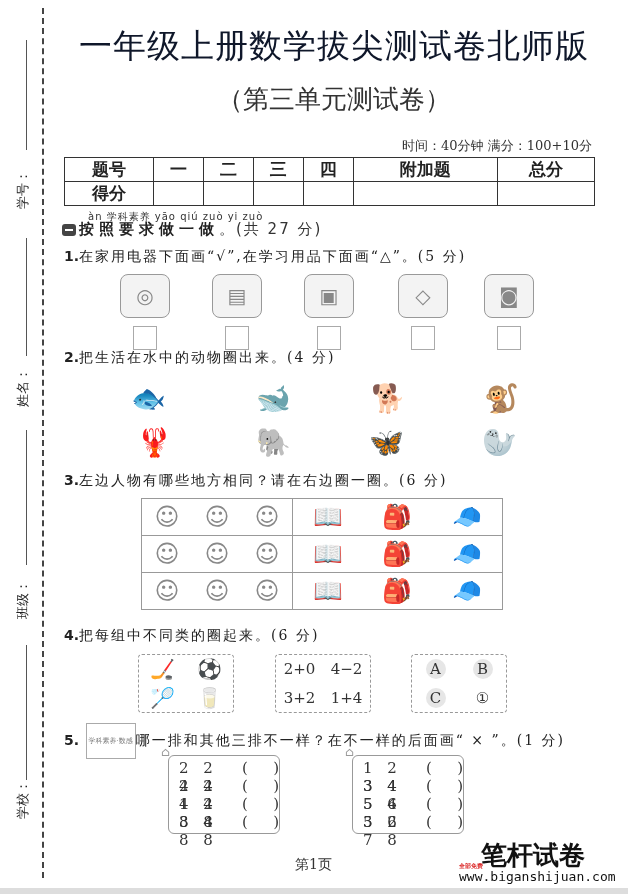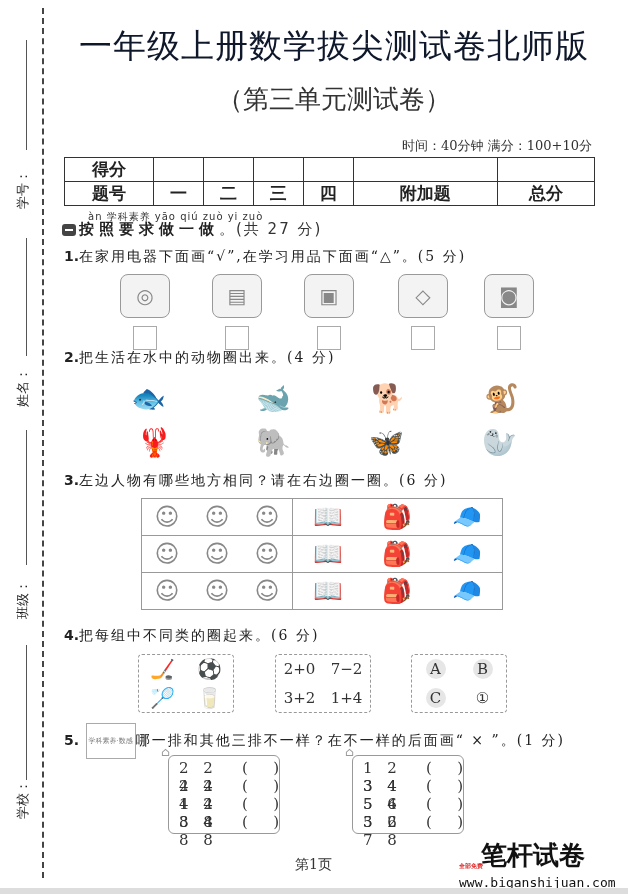--- a/index.html
+++ b/index.html
@@ -37,21 +37,21 @@
   .circ { width:20px; height:20px; border-radius:50%; background:#e6e6e6; display:flex; align-items:center; justify-content:center; font-size:13px; }
   .tag { display:inline-block; font-size:7px; border:1px solid #aaa; color:#777; padding:12px 2px; letter-spacing:0; vertical-align:middle; font-family:"DejaVu Sans",sans-serif; }
   .numbox { position:absolute; top:755px; width:112px; height:79px; border:1.5px solid #999; border-radius:6px; padding:3px 0 0 10px; box-sizing:border-box; }
   .numbox .row { display:flex; font-size:15px; height:18px; line-height:18px; color:#333; }
   .numbox .digits { width:68px; letter-spacing:5px; }
   .numbox .paren { width:40px; display:flex; justify-content:space-between; }
   .hat { position:absolute; top:-11px; left:-8px; font-size:12px; color:#999; }
   .page-no { left:295px; top:856px; font-size:14px; color:#333; }
   .brand { left:481px; top:838px; font-size:26px; color:#111; font-family:"DejaVu Sans","Liberation Sans",sans-serif; font-weight:bold; }
   .brand-small { left:459px; top:862px; font-size:6px; color:#d33; font-family:"DejaVu Sans",sans-serif; font-weight:bold; }
-  .brand-url { left:459px; top:869px; font-size:13px; color:#111; font-family:"DejaVu Sans Mono","Liberation Mono",monospace;margin-top:6px; }
+  .brand-url { left:459px; top:869px; font-size:13px; color:#111; font-family:"DejaVu Sans Mono","Liberation Mono",monospace; }
   .bottom-bar { position:absolute; left:0; bottom:0; width:628px; height:6px; background:#ddd; }
 </style>
 </head>
 <body>
 
 <div class="dash-line"></div>
 <div class="side-line" style="top:40px;height:110px"></div>
 <div class="side-label" style="top:185px">学号：</div>
 <div class="side-line" style="top:238px;height:118px"></div>
 <div class="side-label" style="top:383px">姓名：</div>
@@ -60,36 +60,36 @@
 <div class="side-line" style="top:645px;height:135px"></div>
 <div class="side-label" style="top:795px">学校：</div>
 
 <div class="abs title">一年级上册数学拔尖测试卷北师版</div>
 <div class="abs subtitle">（第三单元测试卷）</div>
 <div class="abs meta">时间：40分钟  满分：100+10分</div>
 
 <table class="score">
   <tbody>
       <tr>
-    <td>得分</td>
-    <td></td>
-    <td></td>
-    <td></td>
-    <td></td>
-    <td></td>
-    <td></td>
-  </tr>
-  <tr>
     <td style="width:88px">题号</td>
     <td>一</td>
     <td>二</td>
     <td>三</td>
     <td>四</td>
     <td>附加题</td>
     <td>总分</td>
+  </tr>
+  <tr>
+    <td>得分</td>
+    <td></td>
+    <td></td>
+    <td></td>
+    <td></td>
+    <td></td>
+    <td></td>
   </tr>
 </tbody>
   </table>
 
 <div class="abs sec-pinyin">àn 学科素养 yāo qiú zuò yi zuò</div>
 <div class="abs sec-head">
   <span class="sec-badge"></span><span class="sec-title">按照要求做一做</span><span class="sec-score">。(共 27 分)</span>
 </div>
 
 <div class="abs q" style="top:248px">
@@ -188,21 +188,21 @@
   <span class="num">4.</span><span>把每组中不同类的圈起来。(6 分)</span>
 </div>
 <div class="group" style="left:138px;width:94px">
   <span style="font-size:20px;color:#888">🏒</span>
   <span style="font-size:20px;color:#888">⚽</span>
   <span style="font-size:20px;color:#888">🏸</span>
   <span style="font-size:20px;color:#888">🥛</span>
 </div>
 <div class="group" style="left:275px;width:94px">
   <span>2+0</span>
-  <span>7−2</span>
+  <span>4−2</span>
   <span>3+2</span>
   <span>1+4</span>
 </div>
 <div class="group" style="left:411px;width:94px">
   <span class="circ">A</span>
   <span class="circ">B</span>
   <span class="circ">C</span>
   <span class="circ" style="background:#fff">①</span>
 </div>
 

